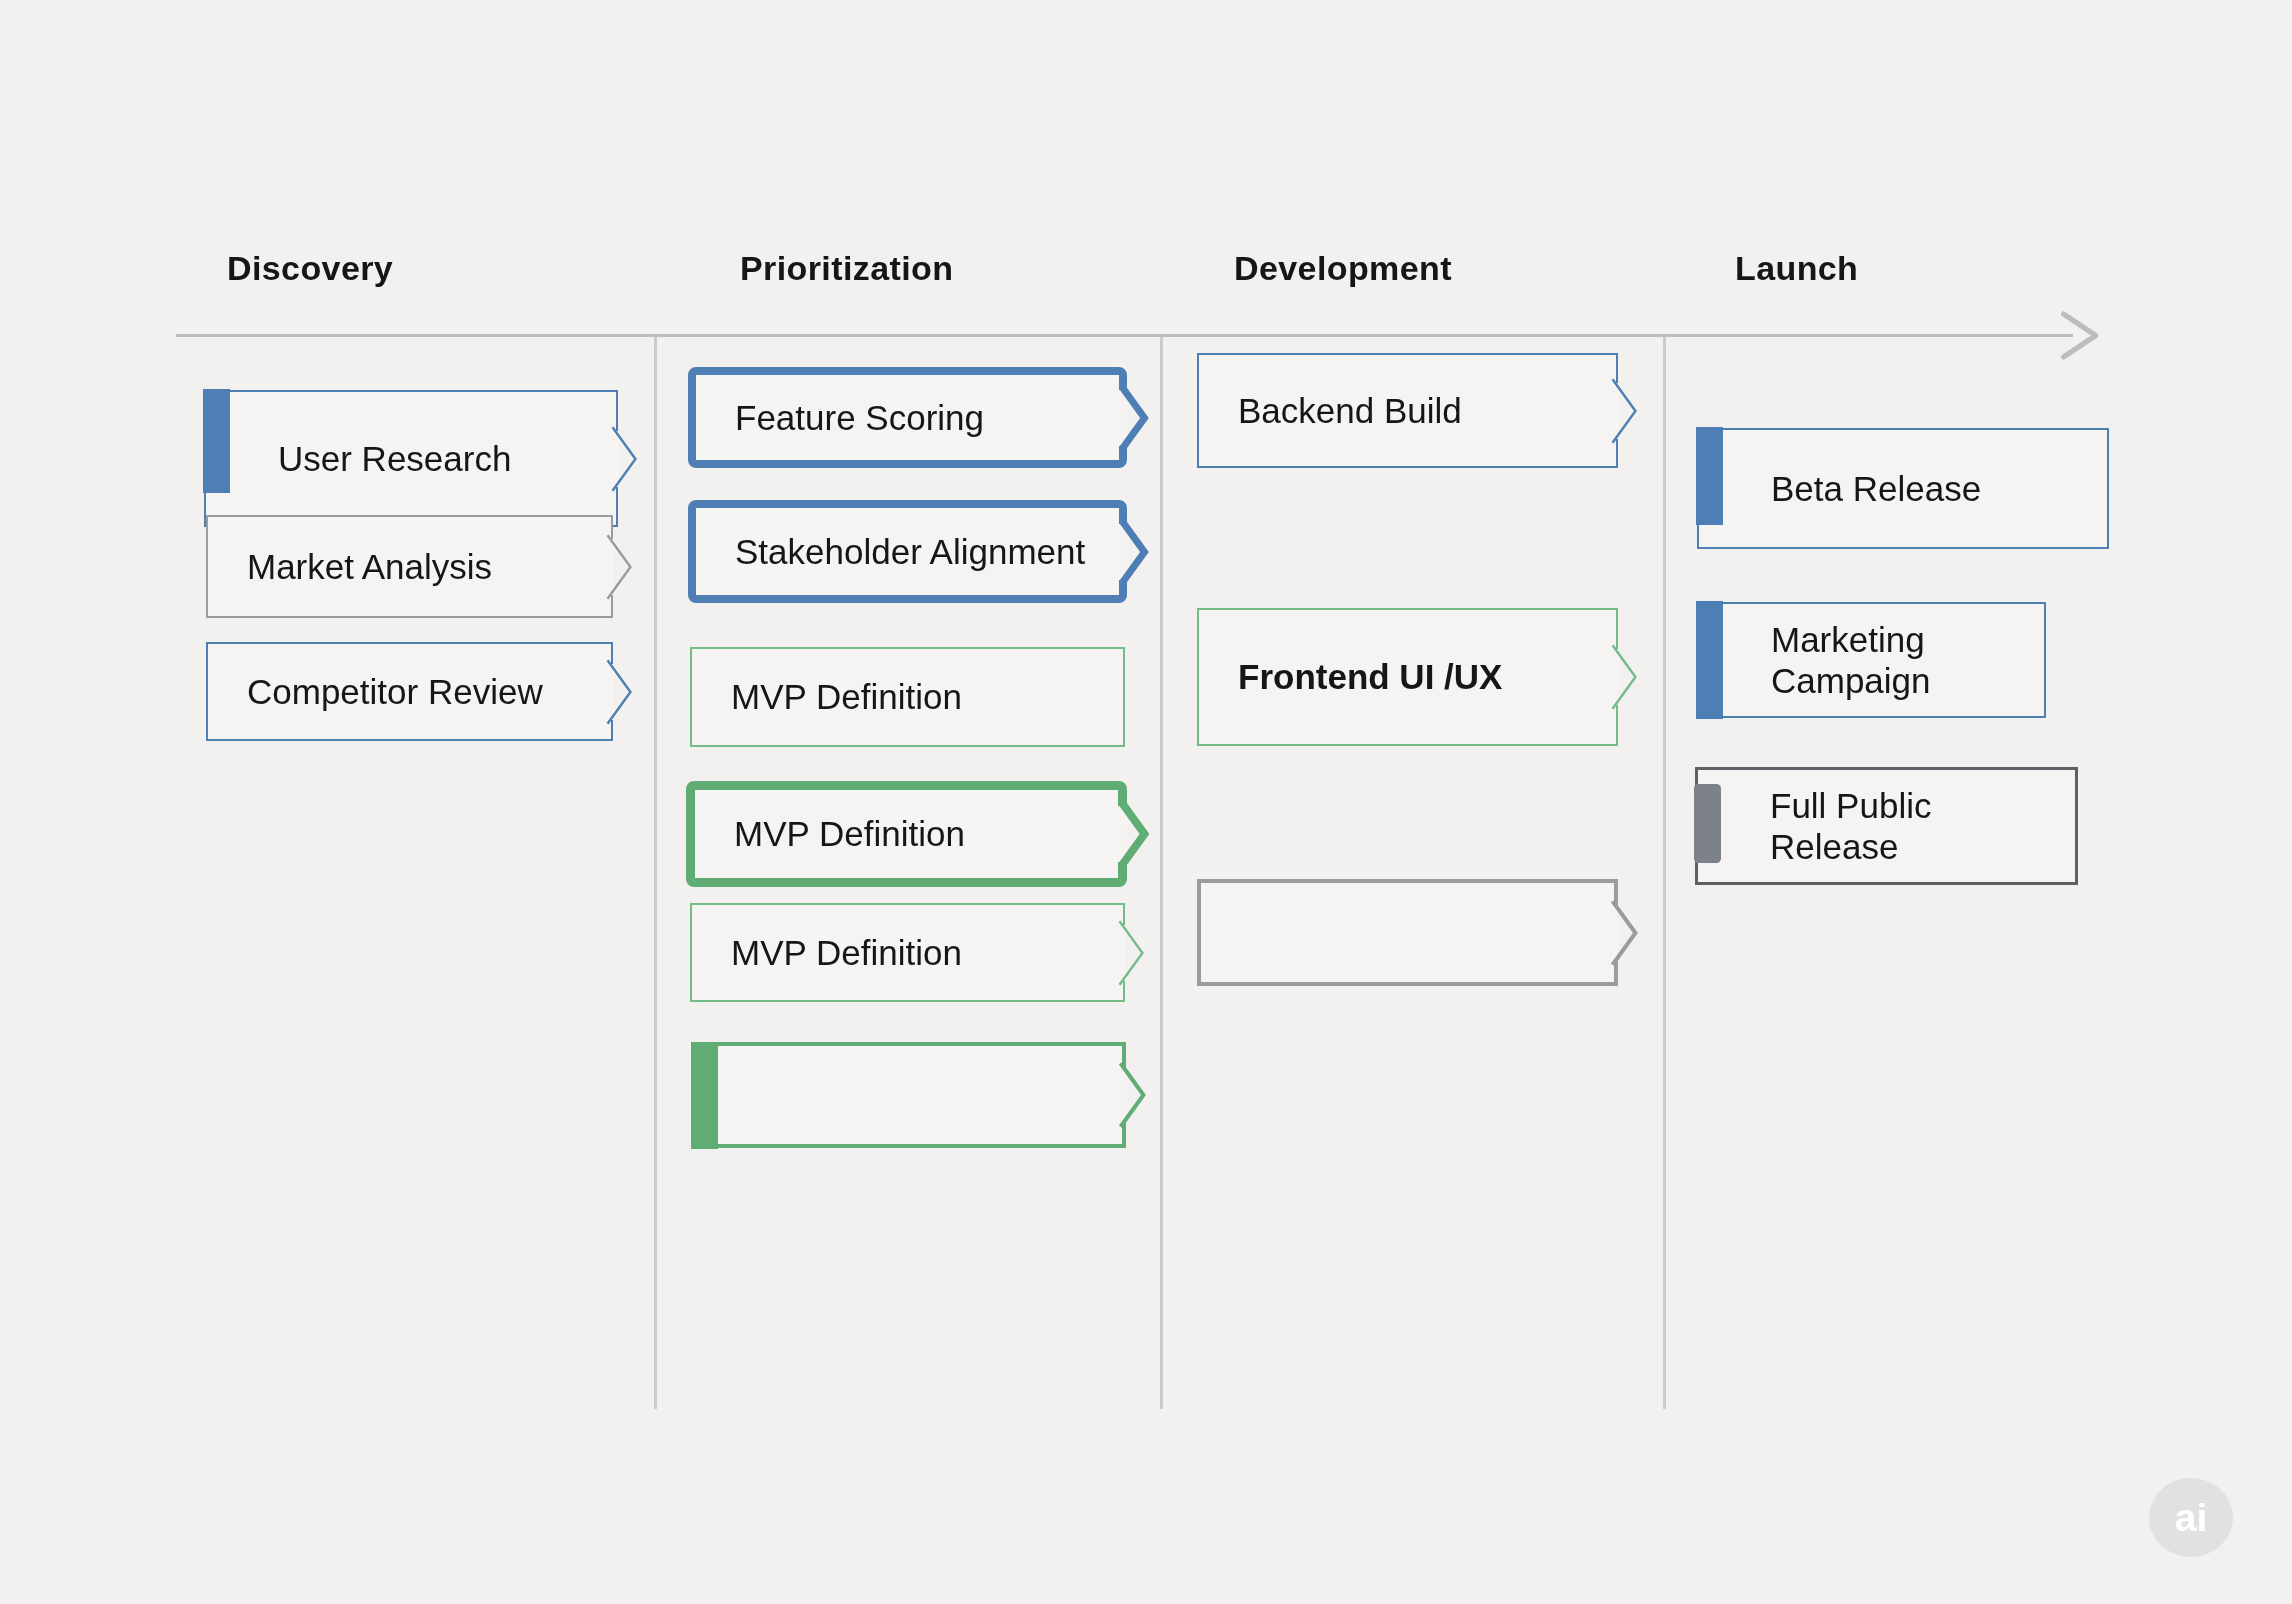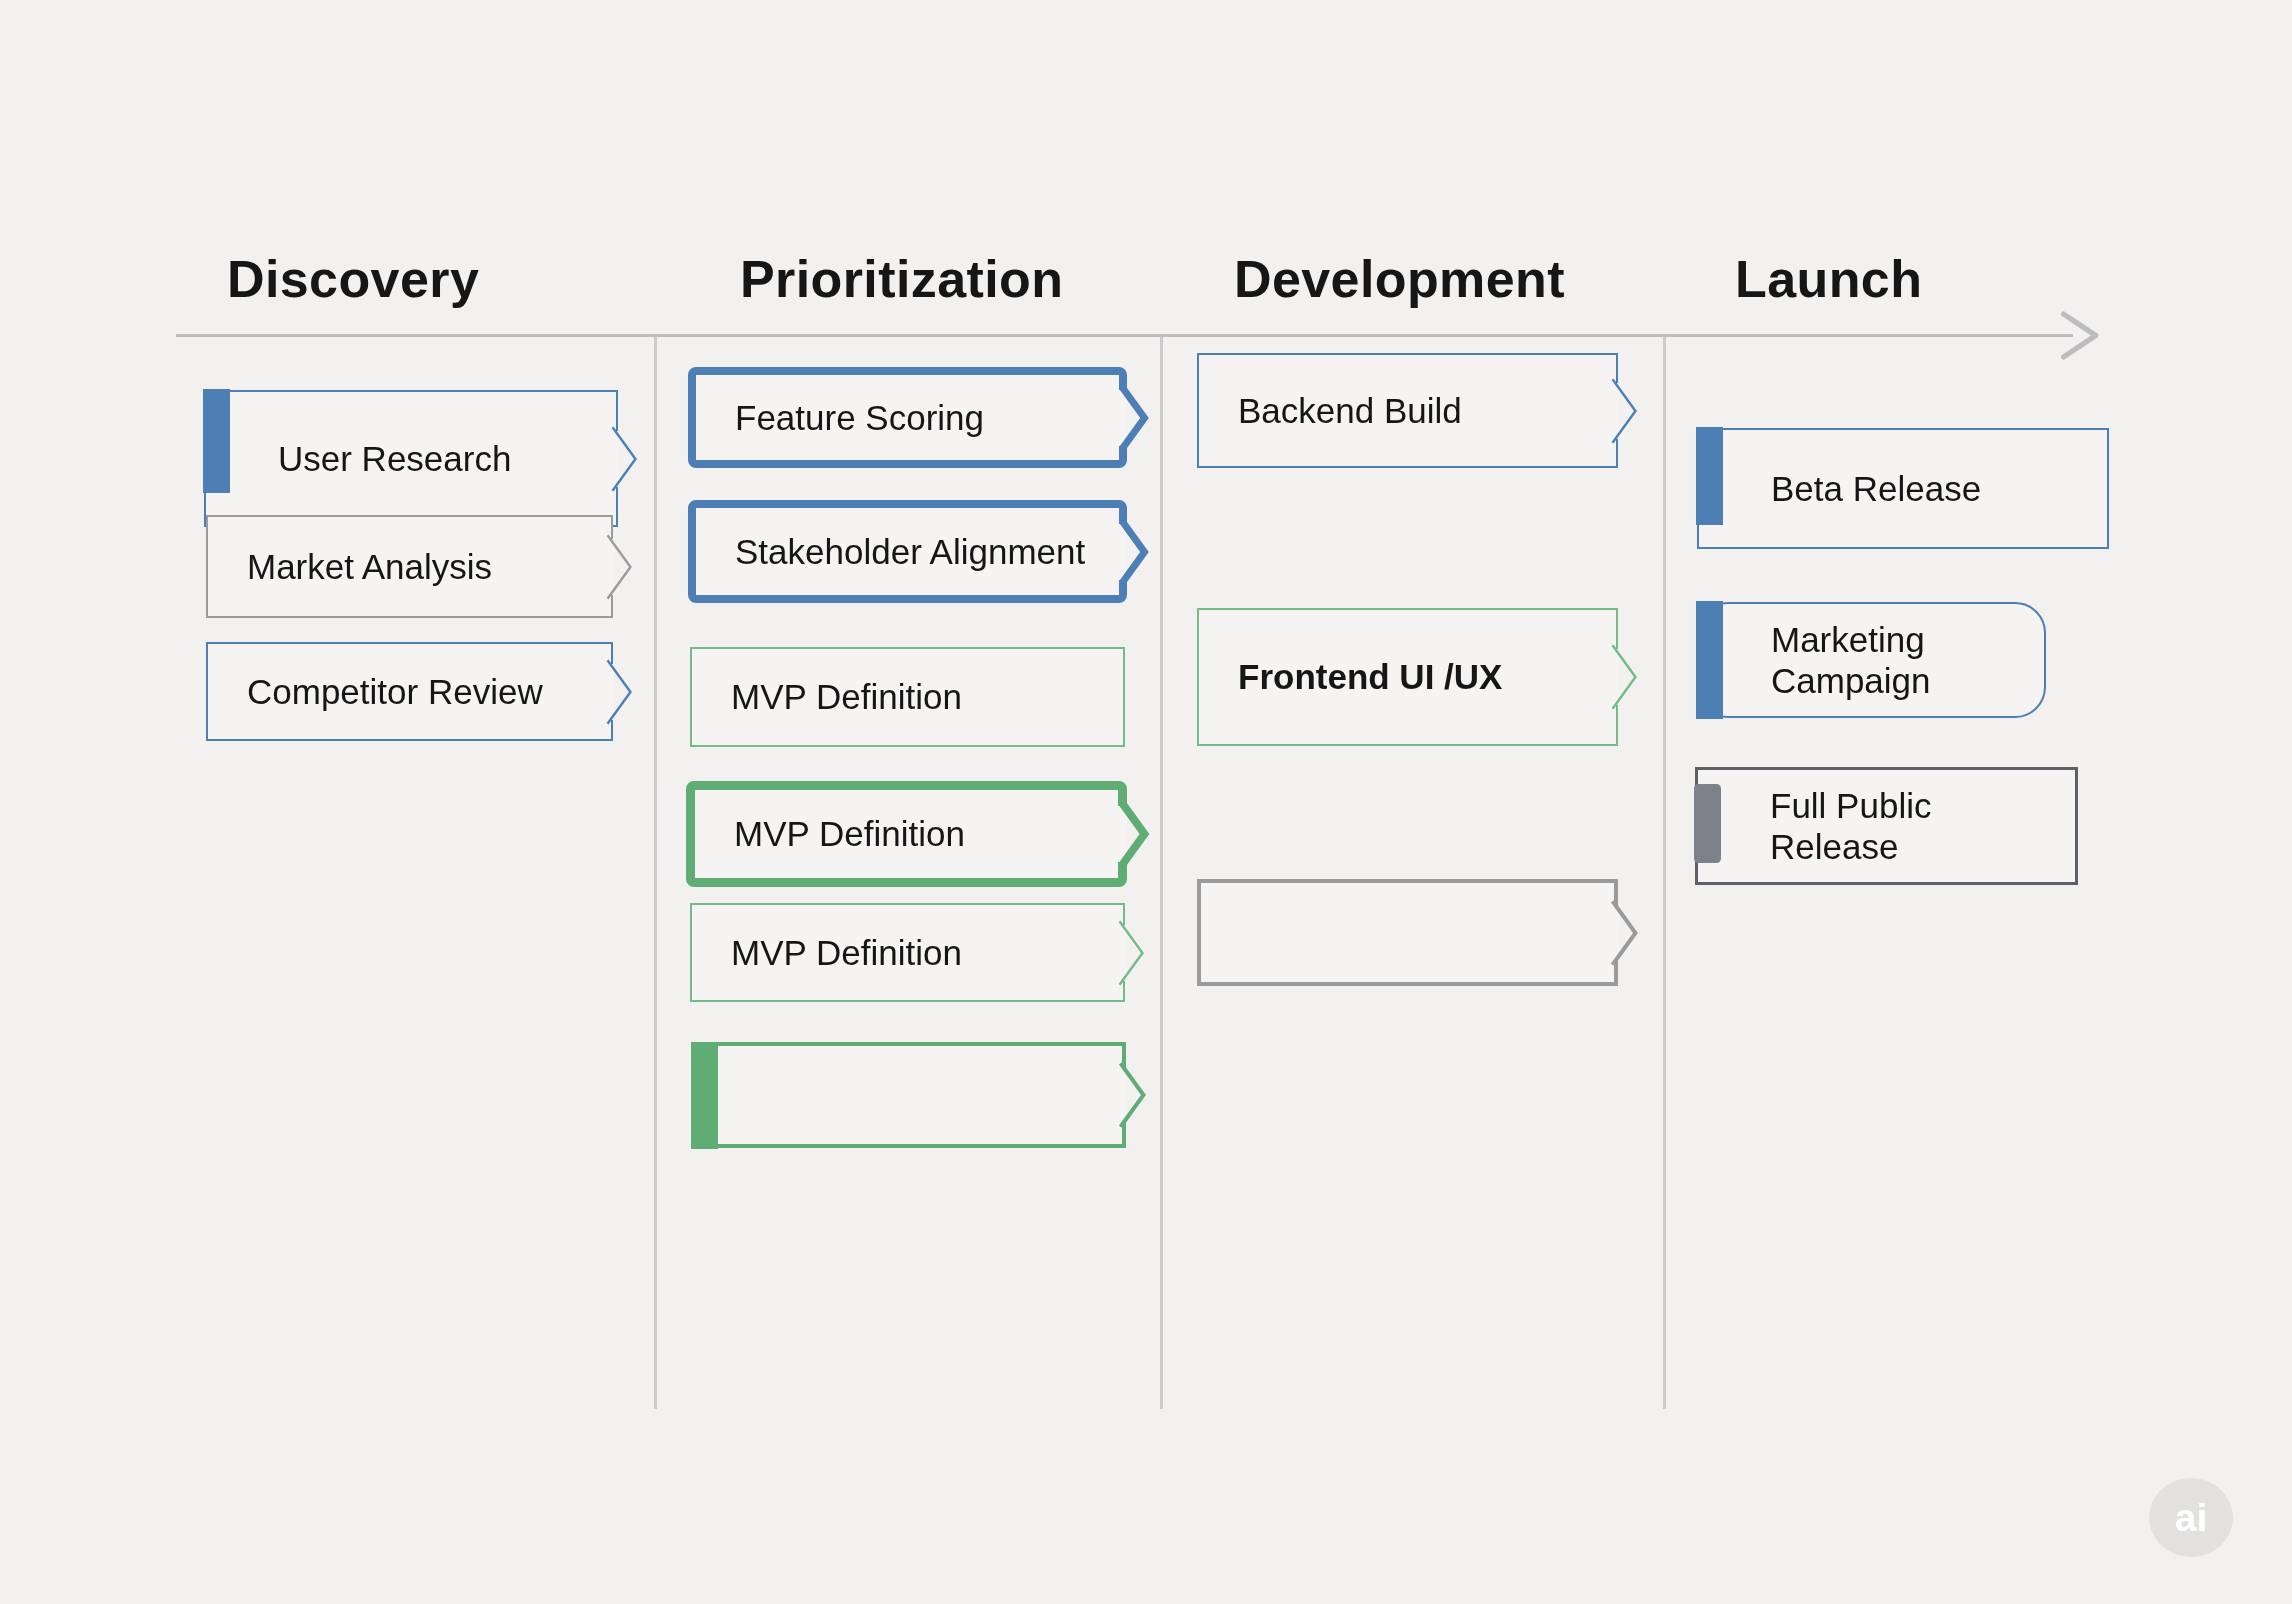--- a/index.html
+++ b/index.html
@@ -12,21 +12,21 @@
     width: 2293px;
     height: 1605px;
     background: var(--bg, #f2f1ef);
     overflow: hidden;
   }
 
   
   .col-header {
     position: absolute;
     top: 249px;
-    font-size: 52px;
+    font-size: 34px;
     font-weight: 700;
     color: var(--text, #161616);
     letter-spacing: 0.4px;
     white-space: nowrap;
   }
   .h-discovery      { left: 227px; }
   .h-prioritization { left: 740px; }
   .h-development    { left: 1234px; text-align: right; }
   .h-launch         { left: 1735px; }
 
@@ -146,21 +146,21 @@
   .p-c2d { left: 686px;  top: 781px;  width: 441px; height: 106px; }
   .p-c2e { left: 690px;  top: 903px; width: 435px; height: 99px; }
   .p-c2f { left: 691px;  top: 1042px; width: 435px; height: 106px; }
 
   .p-c3a { left: 1197px; top: 353px;  width: 421px; height: 115px; }
   .p-c3b { left: 1197px; top: 608px;  width: 421px; height: 138px; font-weight: bold; }
   .p-c3c { left: 1200px; top: 762px;  width: 418px; height: 107px; }
   .p-c3d { left: 1197px; top: 879px;  width: 421px; height: 107px; }
 
   .p-c4a { left: 1697px; top: 428px;  width: 412px; height: 121px; align-items: center; }
-  .p-c4b { left: 1697px; top: 602px;  width: 349px; height: 116px; border-radius: 31px; }
+  .p-c4b { left: 1697px; top: 602px;  width: 349px; height: 116px; }
   .p-c4c { left: 1695px; top: 767px;  width: 383px; height: 118px; }
 
   
   .logo-badge {
     position: absolute;
     left: 2149px; top: 1478px;
     width: 84px; height: 79px;
     border-radius: 50%;
     background: var(--logo-bg, #e2e1df);
     color: var(--logo-text, #ffffff);

